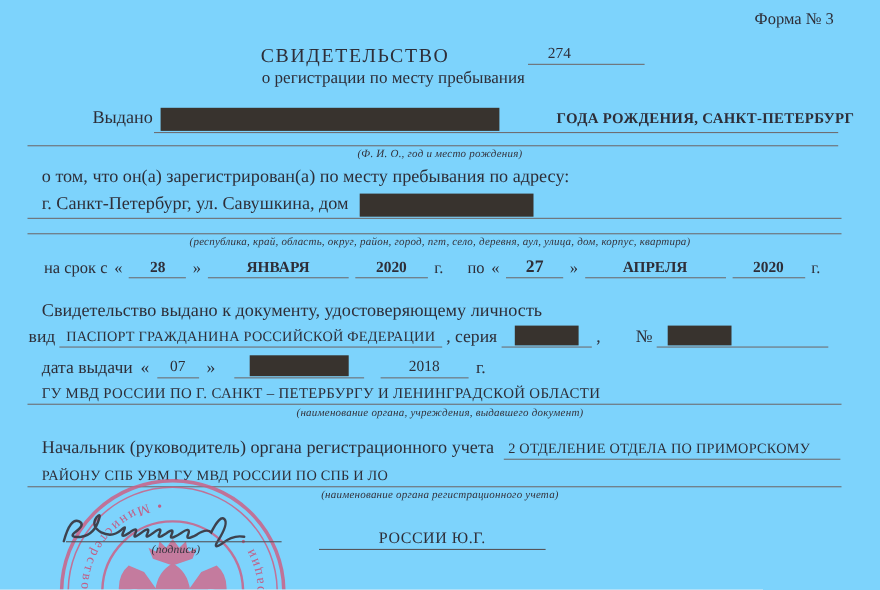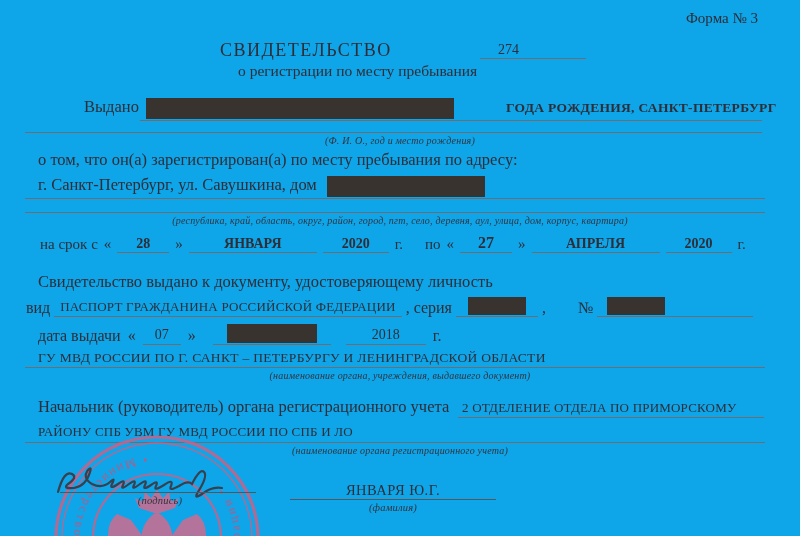--- a/index.html
+++ b/index.html
@@ -4,41 +4,41 @@
 <style>
   * { margin: 0; padding: 0; box-sizing: border-box; }
   html, body { width: 800px; height: 536px; }
   body {
     font-family: "Liberation Serif", "DejaVu Serif", serif;
     background: #f2f2f2;
   }
   .page {
     position: relative;
     width: 800px; height: 536px;
-    background: #0ea5e9;
+    background: #7dd3fc;
     overflow: hidden;
     color: #2e2e38;
   }
   .abs { position: absolute; }
   .caption { font-size: 10px; color: #33333d; text-align: center; letter-spacing: .2px; font-style: italic; }
   .rule { position: absolute; height: 0; border-bottom: 1.2px solid #6e6e72; }
   .redaction { background: #38332e; display: inline-block; vertical-align: middle; }
   .b { font-weight: bold; }
   .seat { display: inline-block; text-align: center; border-bottom: 1.2px solid #6e6e72; }
   .row { display: flex; align-items: flex-end; }
   .fill-val { font-weight: bold; font-size: 13.5px; letter-spacing: .3px; }
 </style>
 </head>
 <body>
 
 <div class="page">
 
   <div class="abs" style="top:10px; right:42px; font-size:15px;">Форма № 3</div>
 
-  <div class="abs" style="top:40px; left:220px; font-size:18px; letter-spacing:1.5px;">СВИДЕТЕЛЬСТВО</div>
+  <div class="abs" style="top:40px; left:237px; font-size:18px; letter-spacing:1.5px;">СВИДЕТЕЛЬСТВО</div>
   <div class="abs" style="top:42px; left:480px; width:106px; border-bottom:1.2px solid #6e6e72; text-align:left; padding-left:18px; font-size:14px;">274</div>
   <div class="abs" style="top:62px; left:238px; font-size:15.5px;">о регистрации по месту пребывания</div>
 
   <div class="abs" style="top:97px; left:84px; font-size:16.5px;">Выдано</div>
   <div class="abs redaction" style="top:98px; left:146px; width:308px; height:21px;"></div>
   <div class="abs fill-val" style="top:100px; left:458px;margin-left:48px;">ГОДА РОЖДЕНИЯ, САНКТ-ПЕТЕРБУРГ</div>
   <div class="rule" style="top:120px; left:140px; width:622px;"></div>
 
   <div class="rule" style="top:132px; left:25px; width:737px;"></div>
   <div class="abs caption" style="top:135px; left:100px; width:600px;">(Ф. И. О., год и место рождения)</div>
@@ -131,17 +131,16 @@
     </text>
   </svg>
 
   <svg class="abs" style="top:458px; left:52px;" width="230" height="46" viewBox="0 0 230 46">
     <path d="M6 34 Q12 12 20 16 Q26 19 16 26 Q10 31 22 30 Q34 28 38 14 Q40 8 36 12 Q30 20 40 26 Q50 31 58 24 Q64 18 60 26 Q57 32 66 26 Q74 20 71 27 Q68 33 77 26 Q85 20 82 27 Q79 33 88 26 Q96 20 93 27 Q90 33 99 27 Q107 21 104 28 Q101 34 112 27 Q122 20 119 28 Q116 34 127 28 Q136 22 140 26 Q148 10 152 14 Q156 18 146 34 Q141 42 150 36 Q160 28 170 30" fill="none" stroke="#3a3a44" stroke-width="2.2" stroke-linecap="round" opacity="0.95"></path>
   </svg>
 
   <div class="rule" style="top:492px; left:60px; width:196px; border-color:#55555a;"></div>
   <div class="abs caption" style="top:495px; left:80px; width:160px; font-size:10.5px;">(подпись)</div>
 
-  <div class="abs" style="top:482px; left:290px; width:206px; text-align:center; font-size:14.5px; letter-spacing:.5px;">ЯНВАРЯ  Ю.Г.</div>
+  <div class="abs" style="top:482px; left:290px; width:206px; text-align:center; font-size:14.5px; letter-spacing:.5px;">РОССИИ  Ю.Г.</div>
   <div class="rule" style="top:499px; left:290px; width:206px; border-color:#55555a;"></div>
-  <div class="abs caption" style="top:502px; left:290px; width:206px; font-size:10.5px;">(фамилия)</div>
 
 </div>
 
 </body></html>

